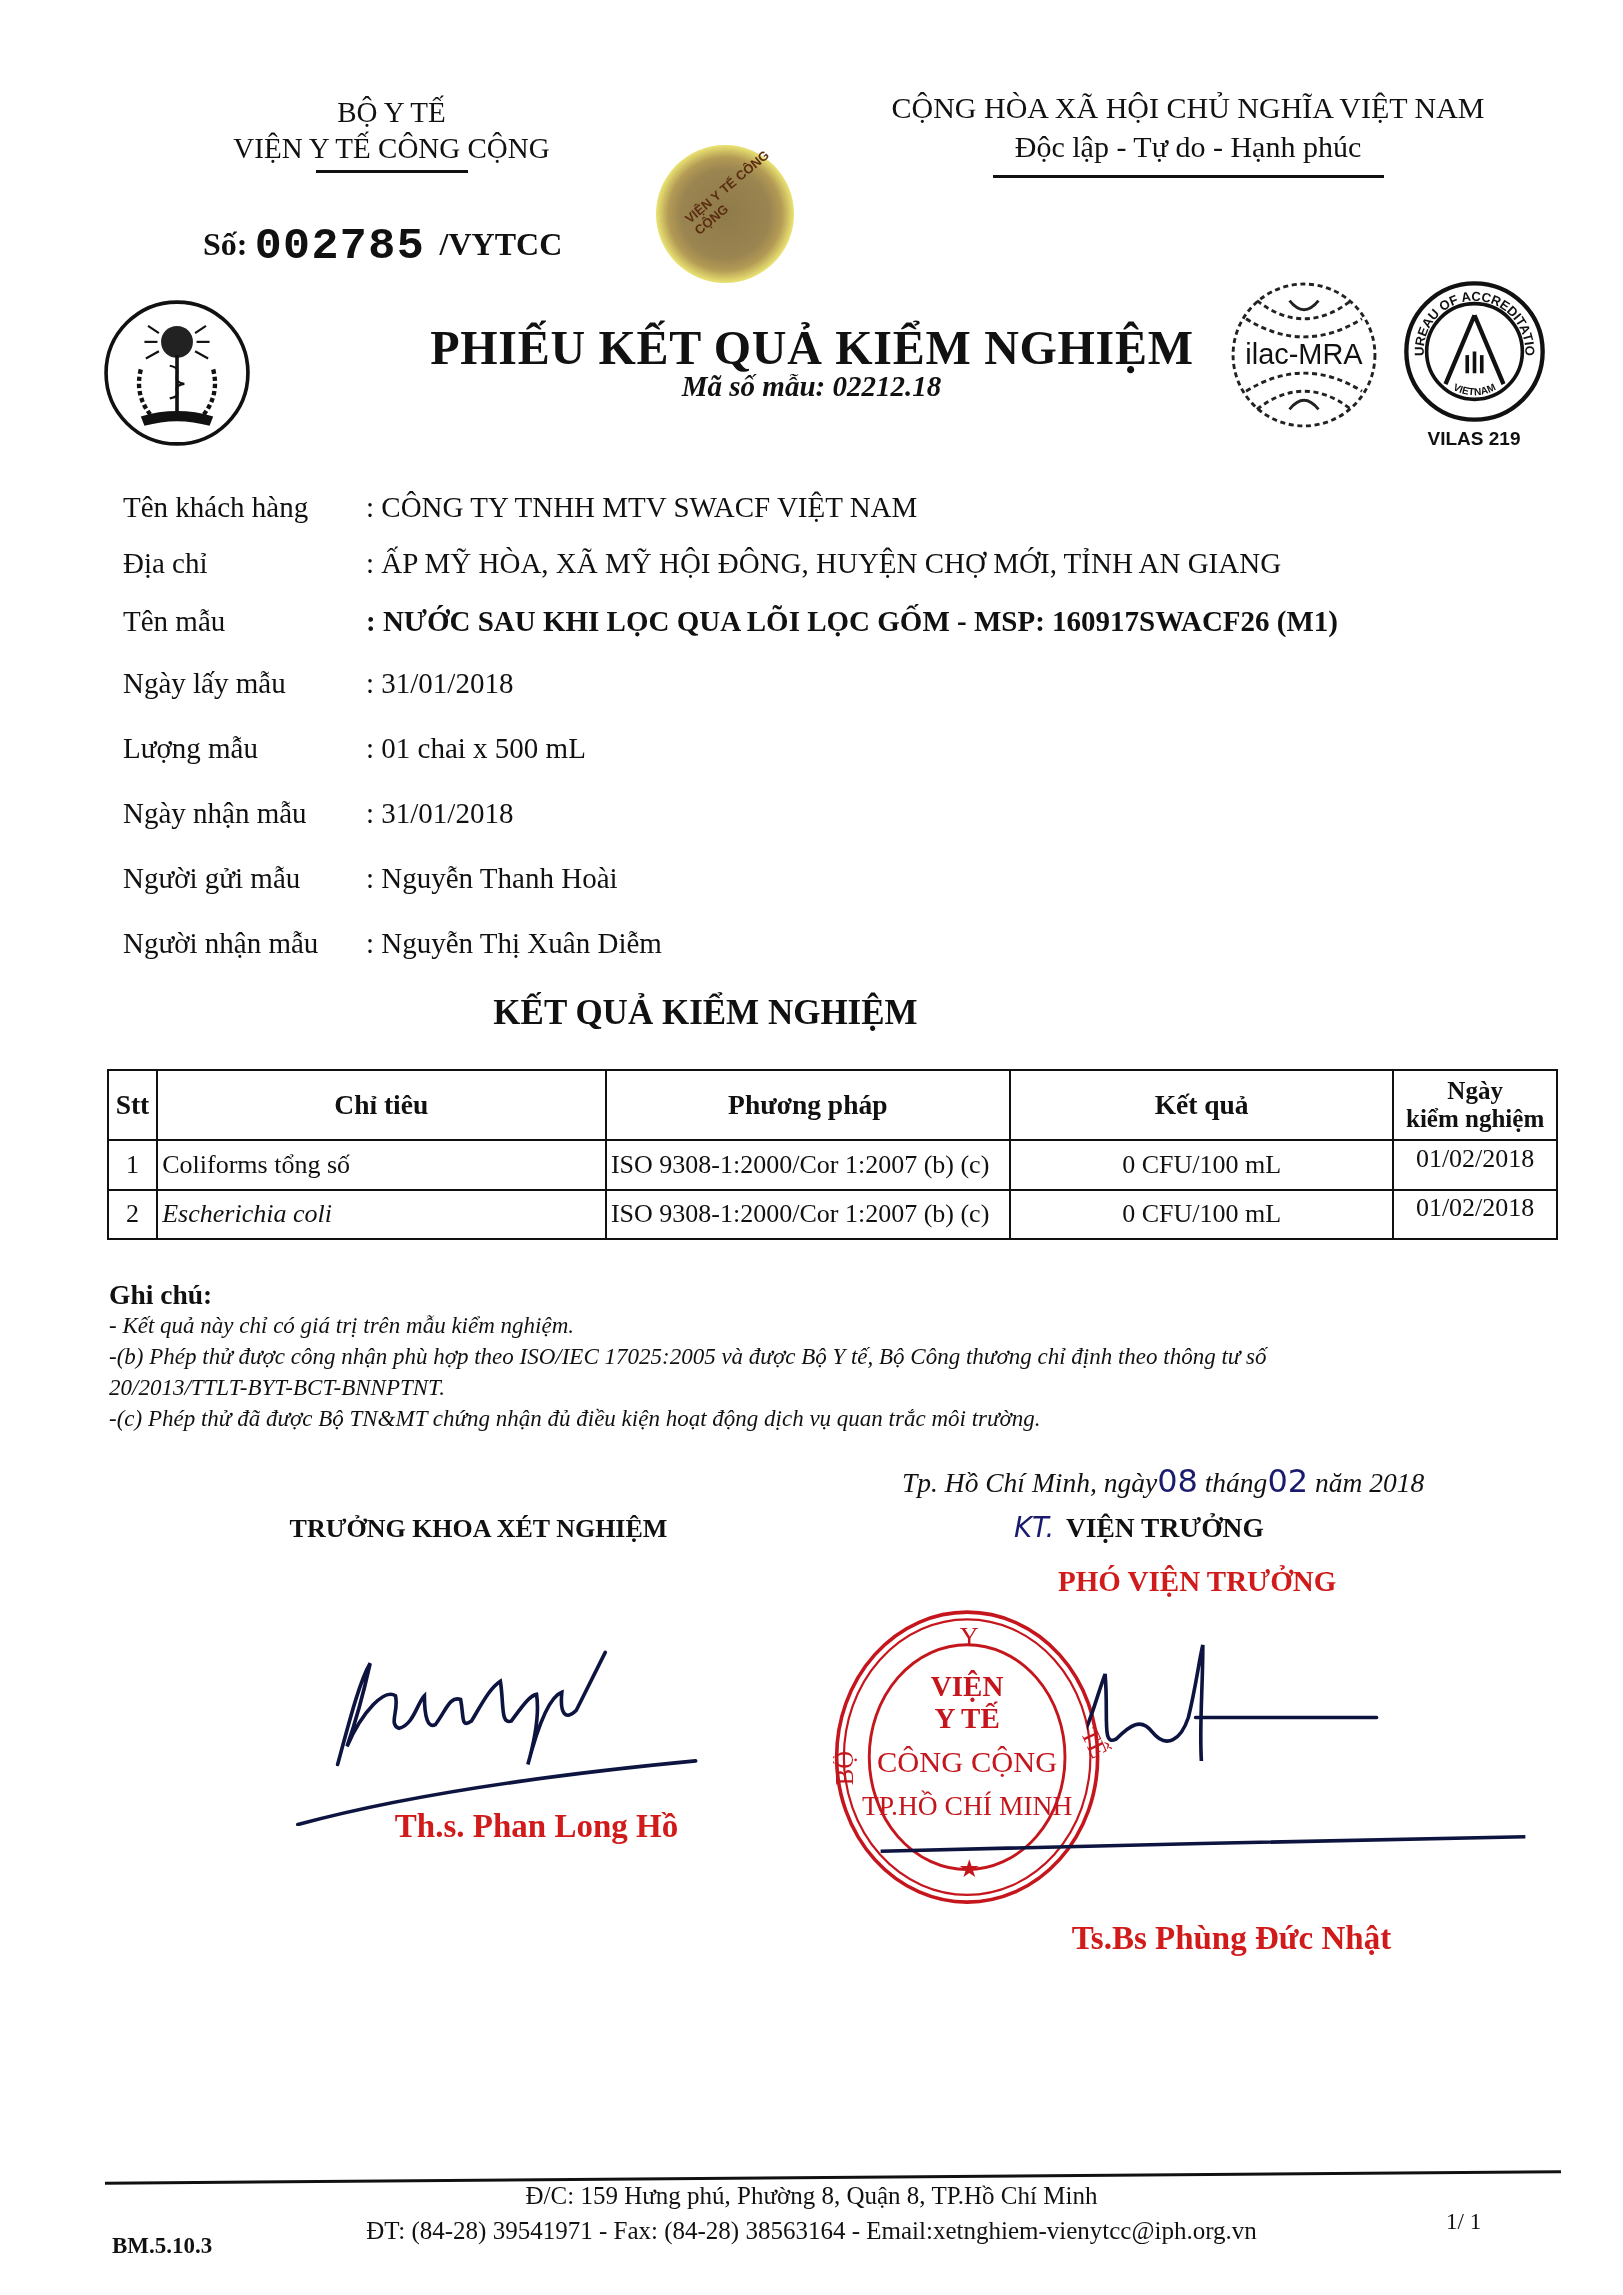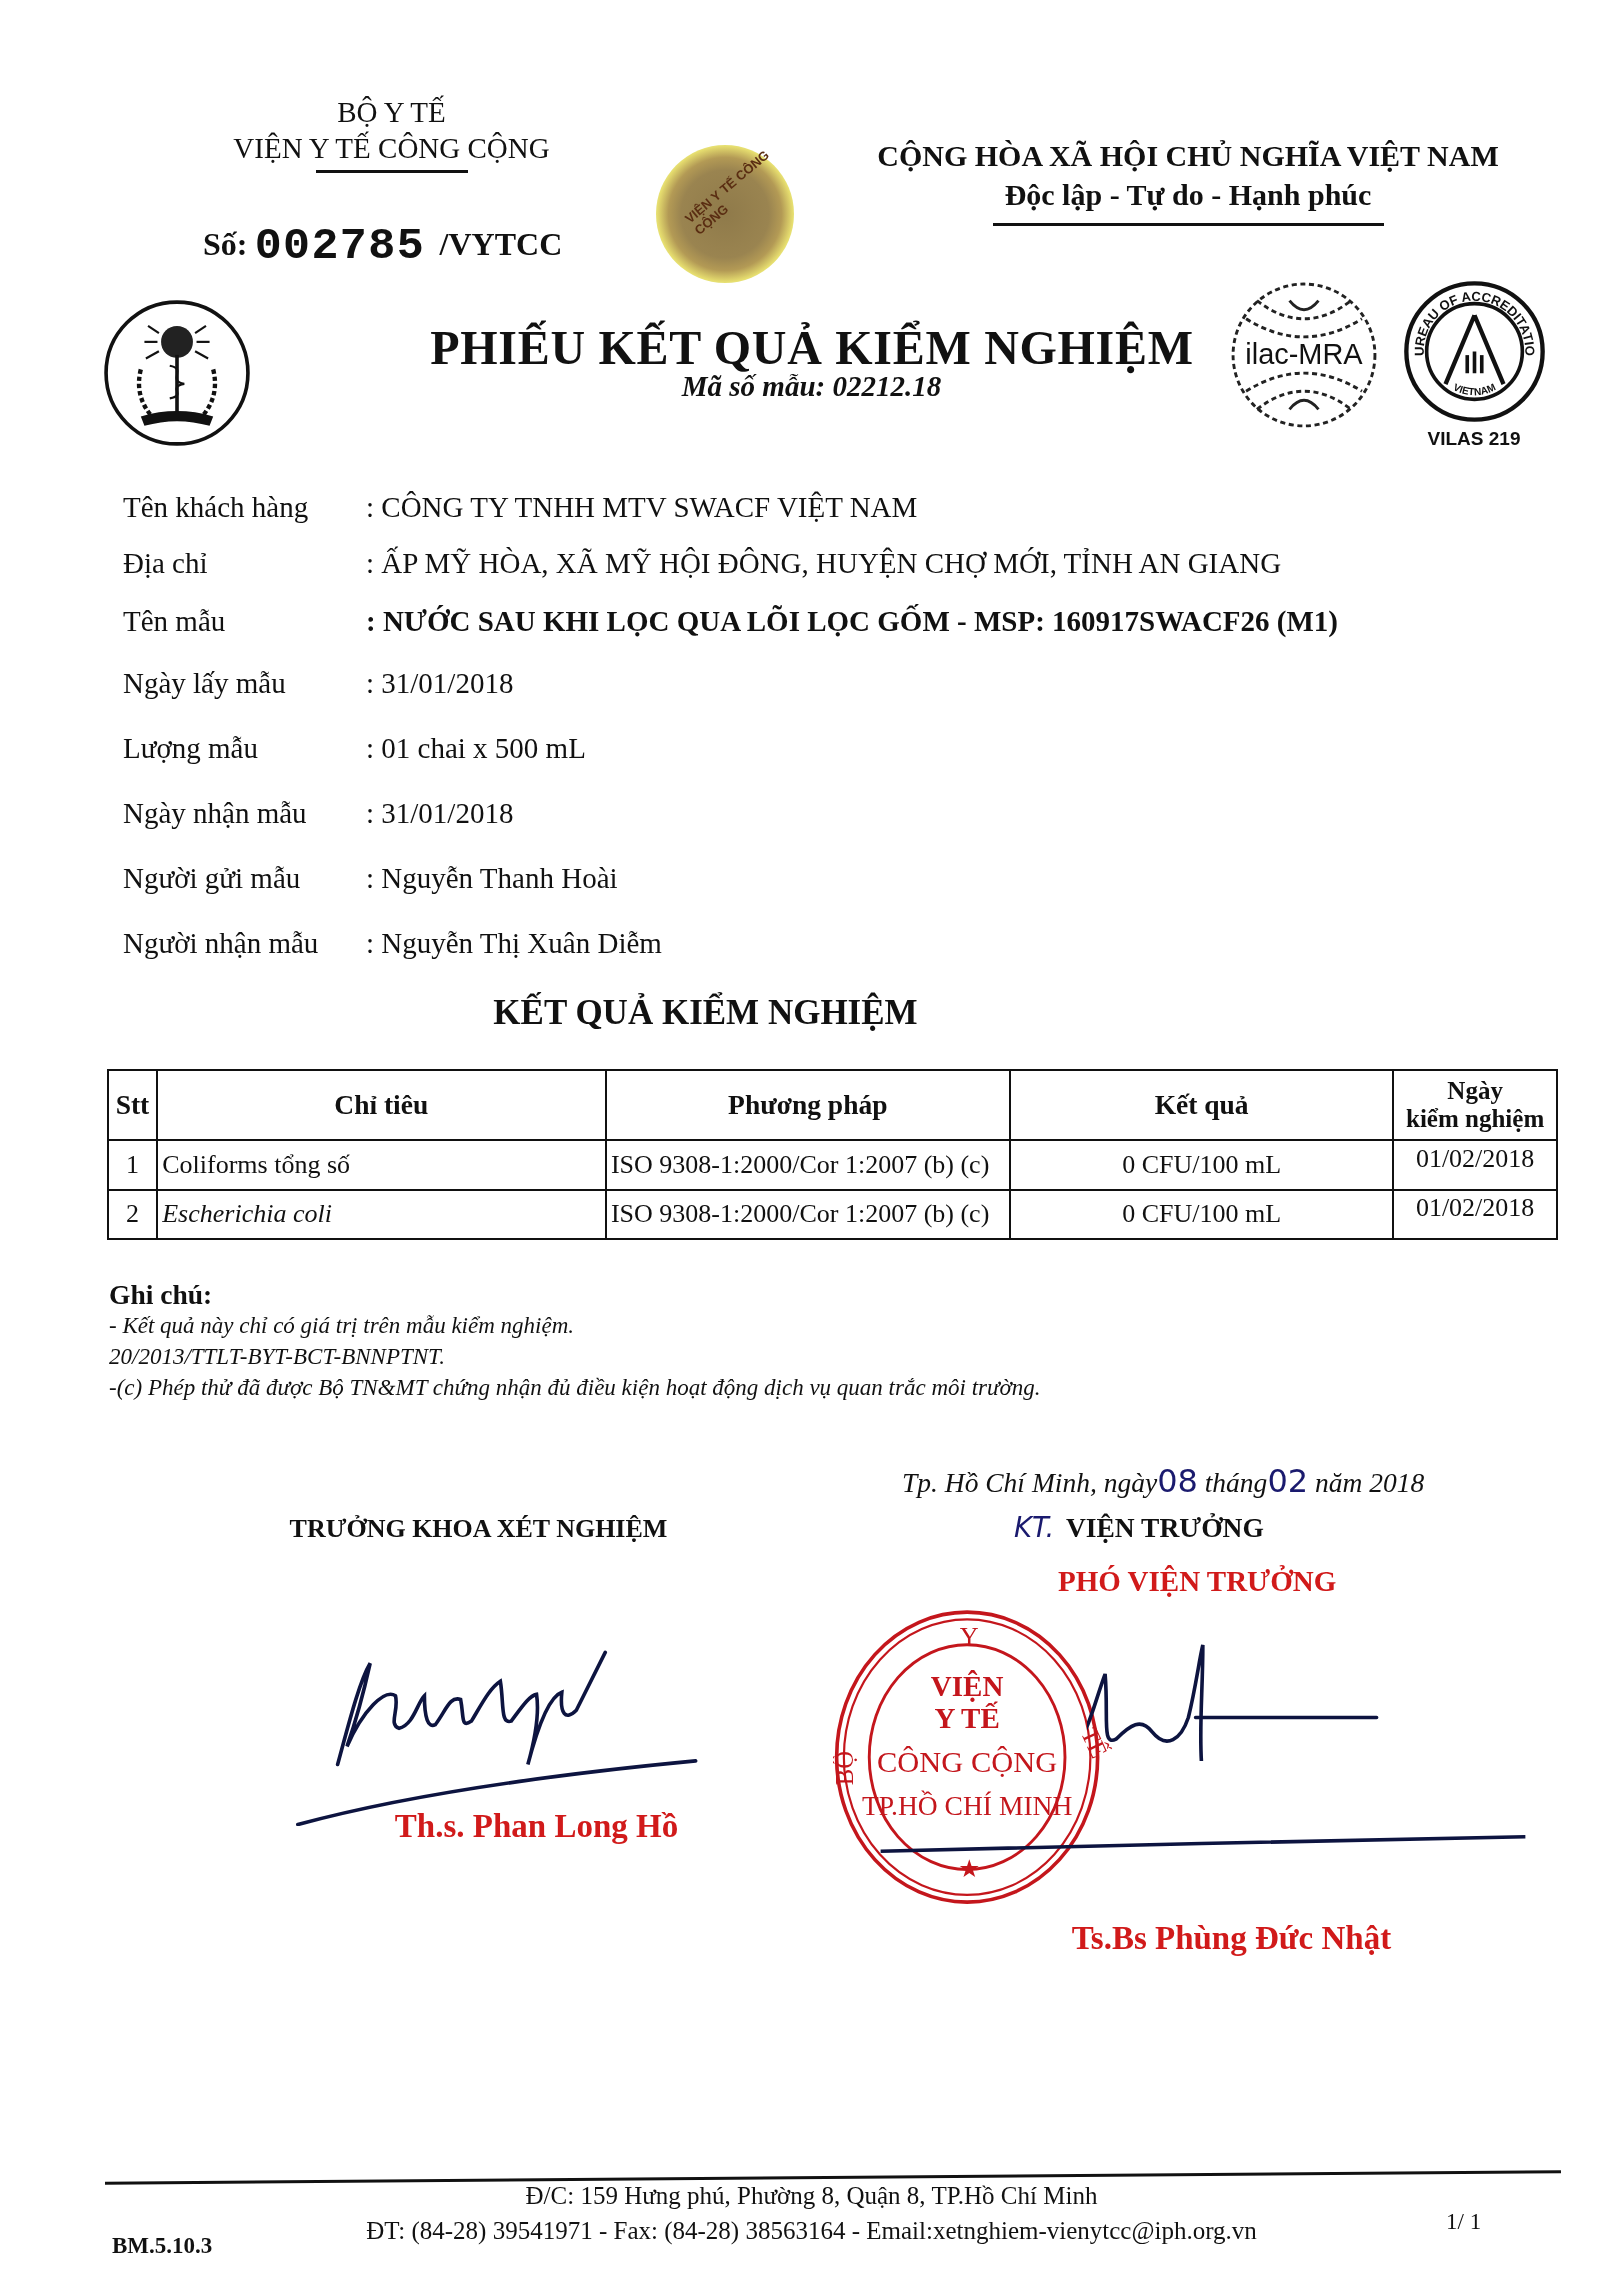--- a/index.html
+++ b/index.html
@@ -2,21 +2,21 @@
 <html style="font-size:11.6px"><head>
   <meta charset="utf-8">
   <style>
     html, body { margin: 0; padding: 0; background: #ffffff; }
     body {
       width: 1623px; height: 2295px; position: relative; overflow: hidden;
       font-family: "Liberation Serif", "DejaVu Serif", serif; color: #111;
     }
     .abs { position: absolute; }
     .c { text-align: center; }
-    .b { font-weight: bold; margin-top: 48px; }
+    .b { font-weight: normal; }
     .i { font-style: italic; }
 
     
     #hdr-left { left: 167px; top: 94px; width: 449px; font-size: 29px; line-height: 36px; }
     #hdr-left .rule { width: 152px; height: 2.9px; background: #111; margin: 4.3px auto 0 auto; }
     #doc-number { left: 203px; top: 221px; font-size: 32px; }
     #doc-number .num { font-family: "Liberation Mono", "DejaVu Sans Mono", monospace; font-size: 45px; letter-spacing: 1.4px; font-weight: bold; vertical-align: -2.9px; margin: 0 14.5px 0 7.2px; }
     #doc-number .lbl { font-weight: bold; }
 
     
@@ -222,20 +222,21 @@
       <td class="pp">ISO 9308-1:2000/Cor 1:2007 (b) (c)</td>
       <td class="kq">0 CFU/100 mL</td>
       <td class="nk">01/02/2018</td>
     </tr>
   </tbody>
 </table>
 
 <div id="notes" class="abs">
   <div class="head">Ghi chú:</div>
   <div class="line">- Kết quả này chỉ có giá trị trên mẫu kiểm nghiệm.</div>
+  <div class="line">-(b) Phép thử được công nhận phù hợp theo ISO/IEC 17025:2005 và được Bộ Y tế, Bộ Công thương chỉ định theo thông tư số</div>
   <div class="line">20/2013/TTLT-BYT-BCT-BNNPTNT.</div>
   <div class="line">-(c) Phép thử đã được Bộ TN&amp;MT chứng nhận đủ điều kiện hoạt động dịch vụ quan trắc môi trường.</div>
 </div>
 
 <div id="place-date" class="abs">
   <span>Tp. Hồ Chí Minh, ngày</span><span class="hand">08</span>
   <span>tháng</span><span class="hand">02</span>
   <span>năm  2018</span>
 </div>
 

